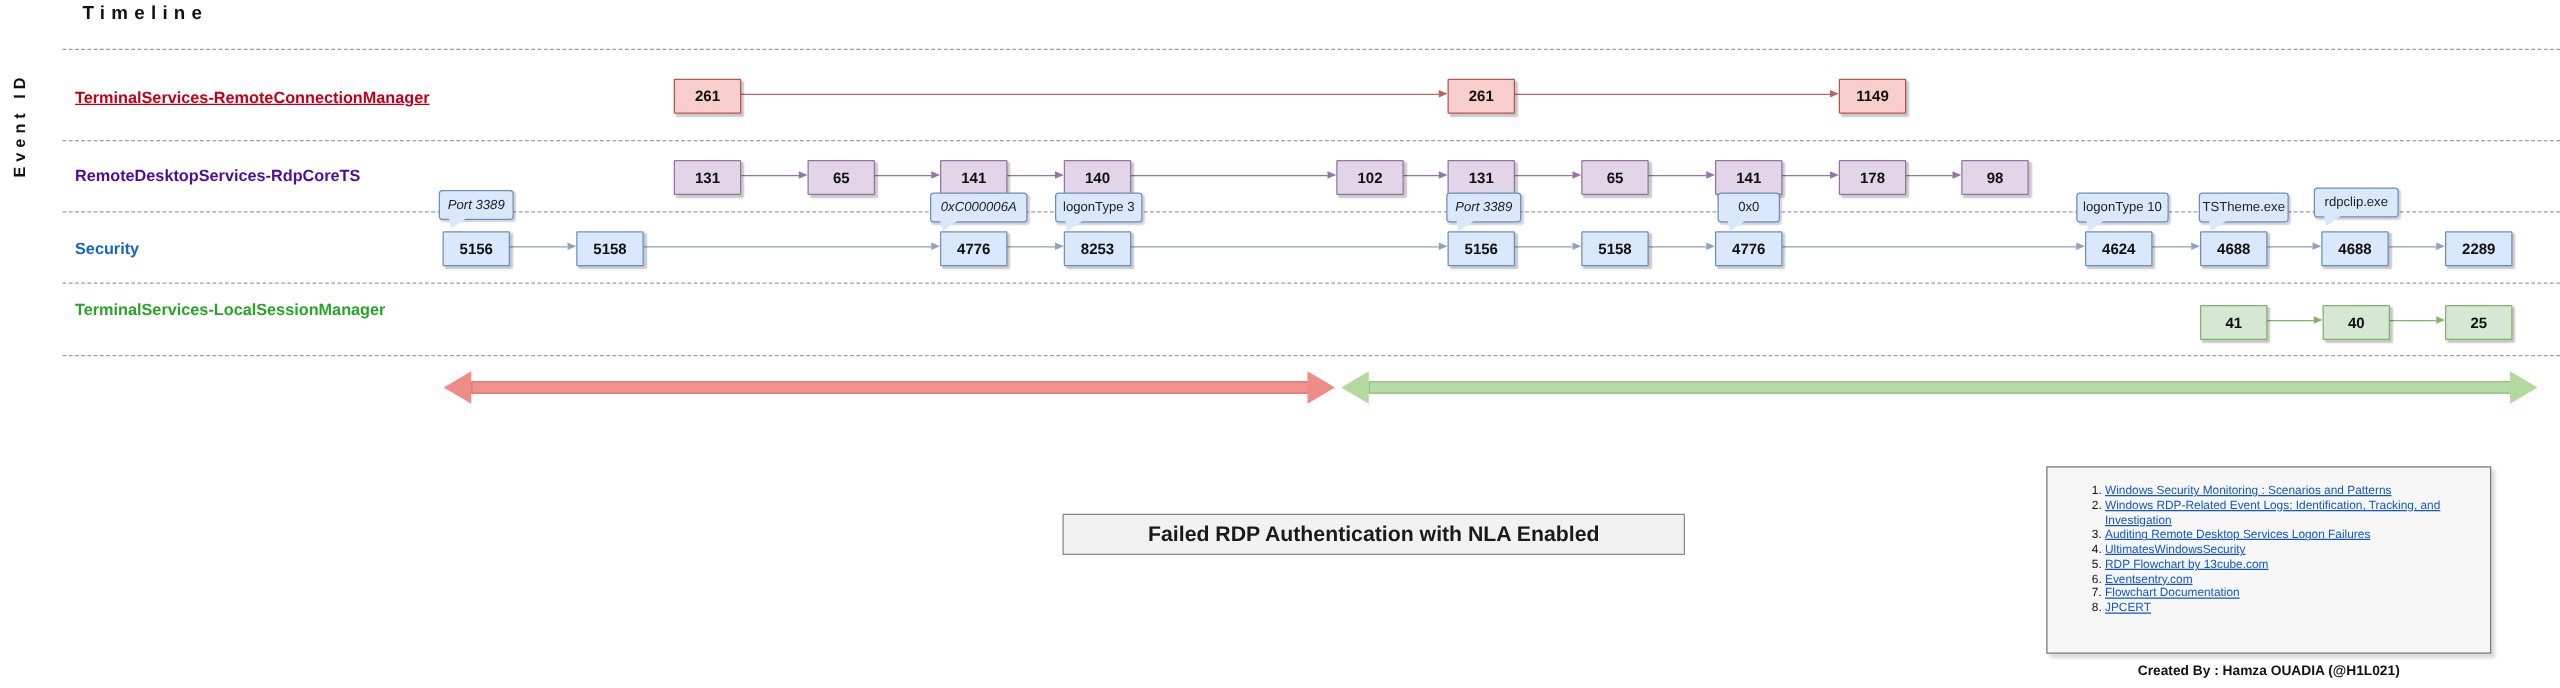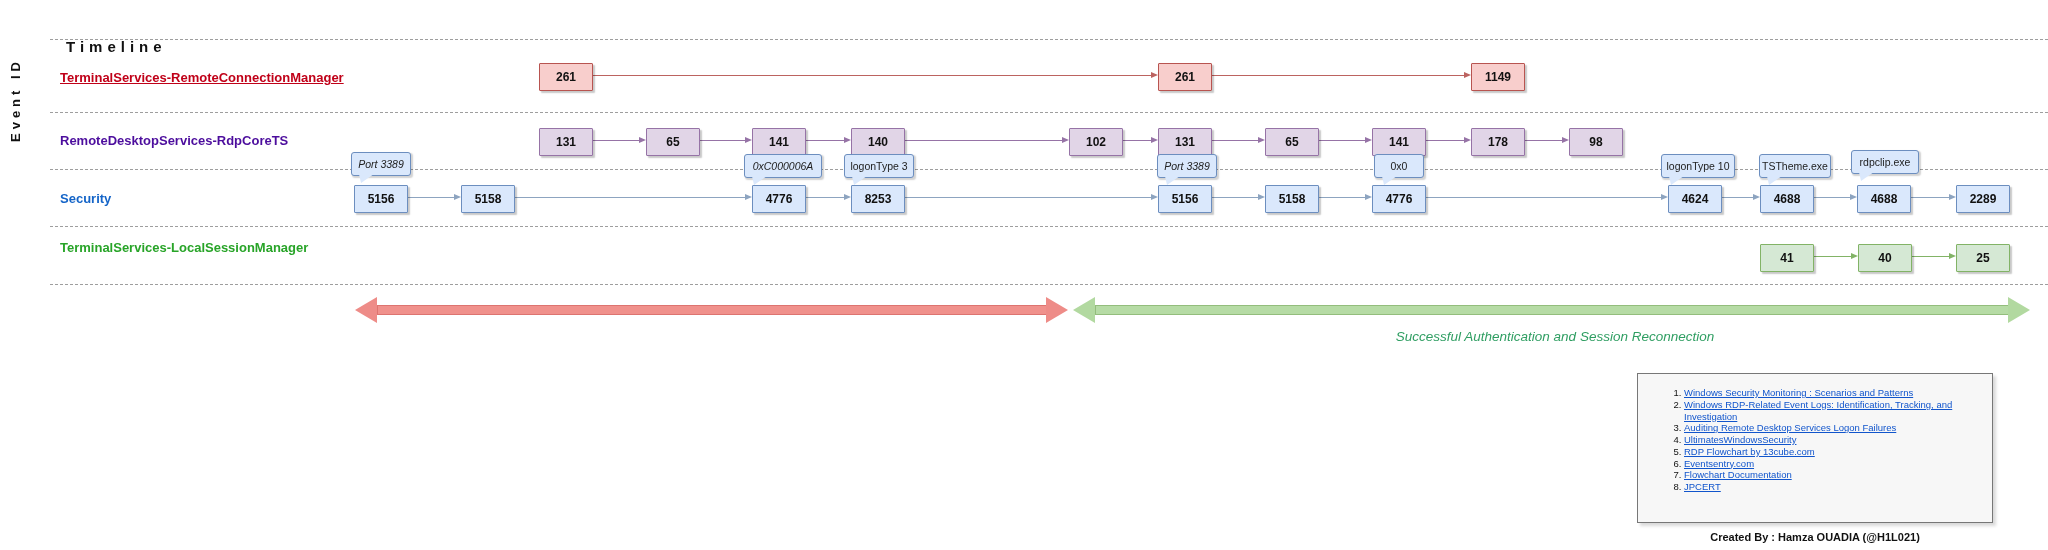--- a/index.html
+++ b/index.html
@@ -1,20 +1,20 @@
 <!DOCTYPE html>
 <html><head>
 <meta charset="utf-8">
 <style>
   html,body{margin:0;padding:0;background:#fff;}
   #canvas{position:relative;width:2048px;height:550px;background:#fff;overflow:hidden;
           font-family:"Liberation Sans",sans-serif;}
   .dash{position:absolute;left:50px;right:0;height:0;border-top:1px dashed #9e9e9e;}
   .title{position:absolute;left:66px;top:2px;font-size:15px;font-weight:bold;color:#111;
-         letter-spacing:5px;margin-top:36px;}
+         letter-spacing:5px;}
   .axis{position:absolute;left:-44px;top:92px;width:120px;height:16px;text-align:center;
         font-size:13px;font-weight:bold;color:#111;letter-spacing:4px;transform:rotate(-90deg);}
   .rlabel{position:absolute;left:60px;font-size:13px;font-weight:bold;white-space:nowrap;}
   .c-r1{color:#c00018;text-decoration:underline;} .c-r2{color:#4c0d9d;} .c-r3{color:#1565c8;} .c-r4{color:#28a428;}
   .ebox{position:absolute;width:52px;height:26px;line-height:26px;text-align:center;
         font-size:12px;font-weight:bold;color:#111;border-radius:1px;
         box-shadow:2px 2px 1.5px rgba(0,0,0,0.22);}
   .b1{background:#f8cecc;border:1px solid #b85450;}
   .b2{background:#e1d5e7;border:1px solid #9673a6;}
   .b3{background:#dae8fc;border:1px solid #6c8ebf;}
@@ -141,22 +141,22 @@
   <div class="callout" style="left:1759px;top:154px;width:70px">TSTheme.exe</div>
   <div class="callout" style="left:1851px;top:150px;width:66px">rdpclip.exe</div>
 
   <div class="phead ph-left red" style="left:355px"></div>
   <div class="pbody red" style="left:377px;width:670px"></div>
   <div class="phead ph-right red" style="left:1046px"></div>
   <div class="phead ph-left green" style="left:1073px"></div>
   <div class="pbody green" style="left:1095px;width:913px"></div>
   <div class="phead ph-right green" style="left:2008px"></div>
 
-  <div class="plabel green">Successful Authentication and Session Reconnection</div>
 
+  <div class="caption">Failed RDP Authentication with NLA Enabled</div>
 
   <div class="refs">
     <ol>
       <li><a>Windows Security Monitoring : Scenarios and Patterns</a></li>
       <li><a>Windows RDP-Related Event Logs: Identification, Tracking, and Investigation</a></li>
       <li><a>Auditing Remote Desktop Services Logon Failures</a></li>
       <li><a>UltimatesWindowsSecurity</a></li>
       <li><a>RDP Flowchart by 13cube.com</a></li>
       <li><a>Eventsentry.com</a></li>
       <li><a>Flowchart Documentation</a></li>

